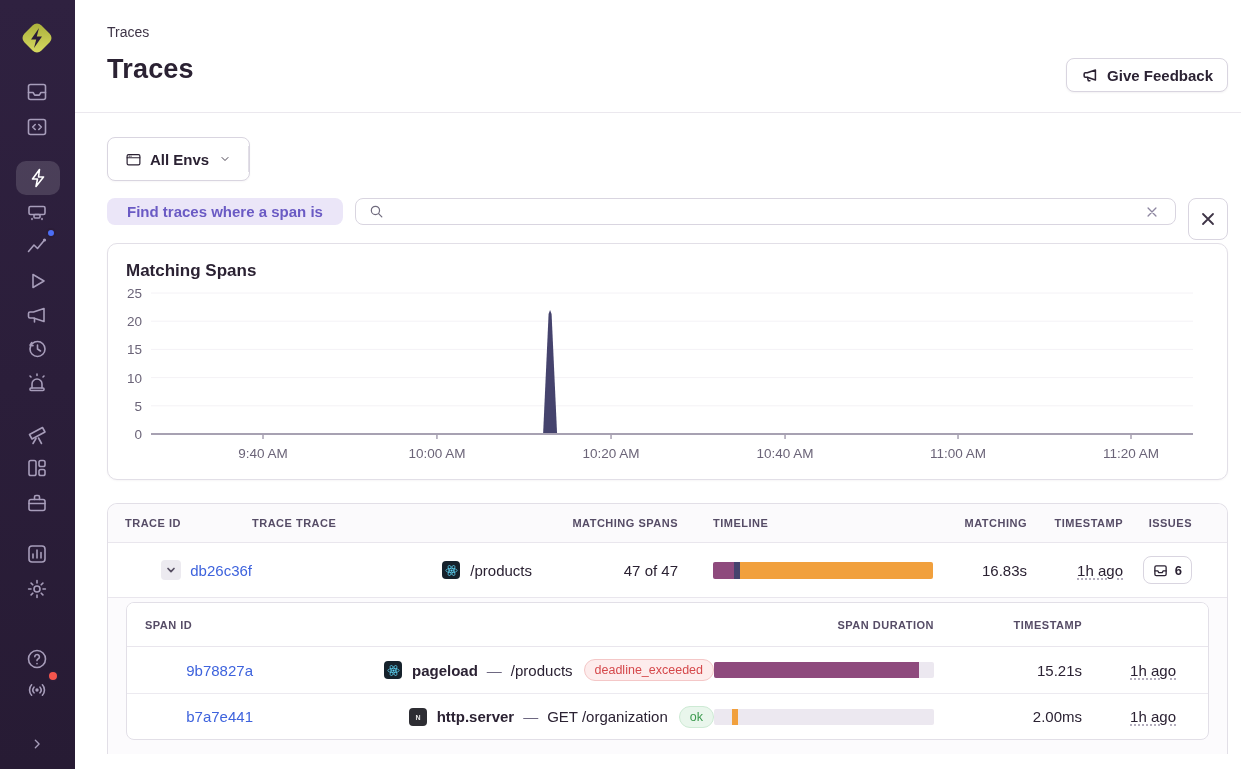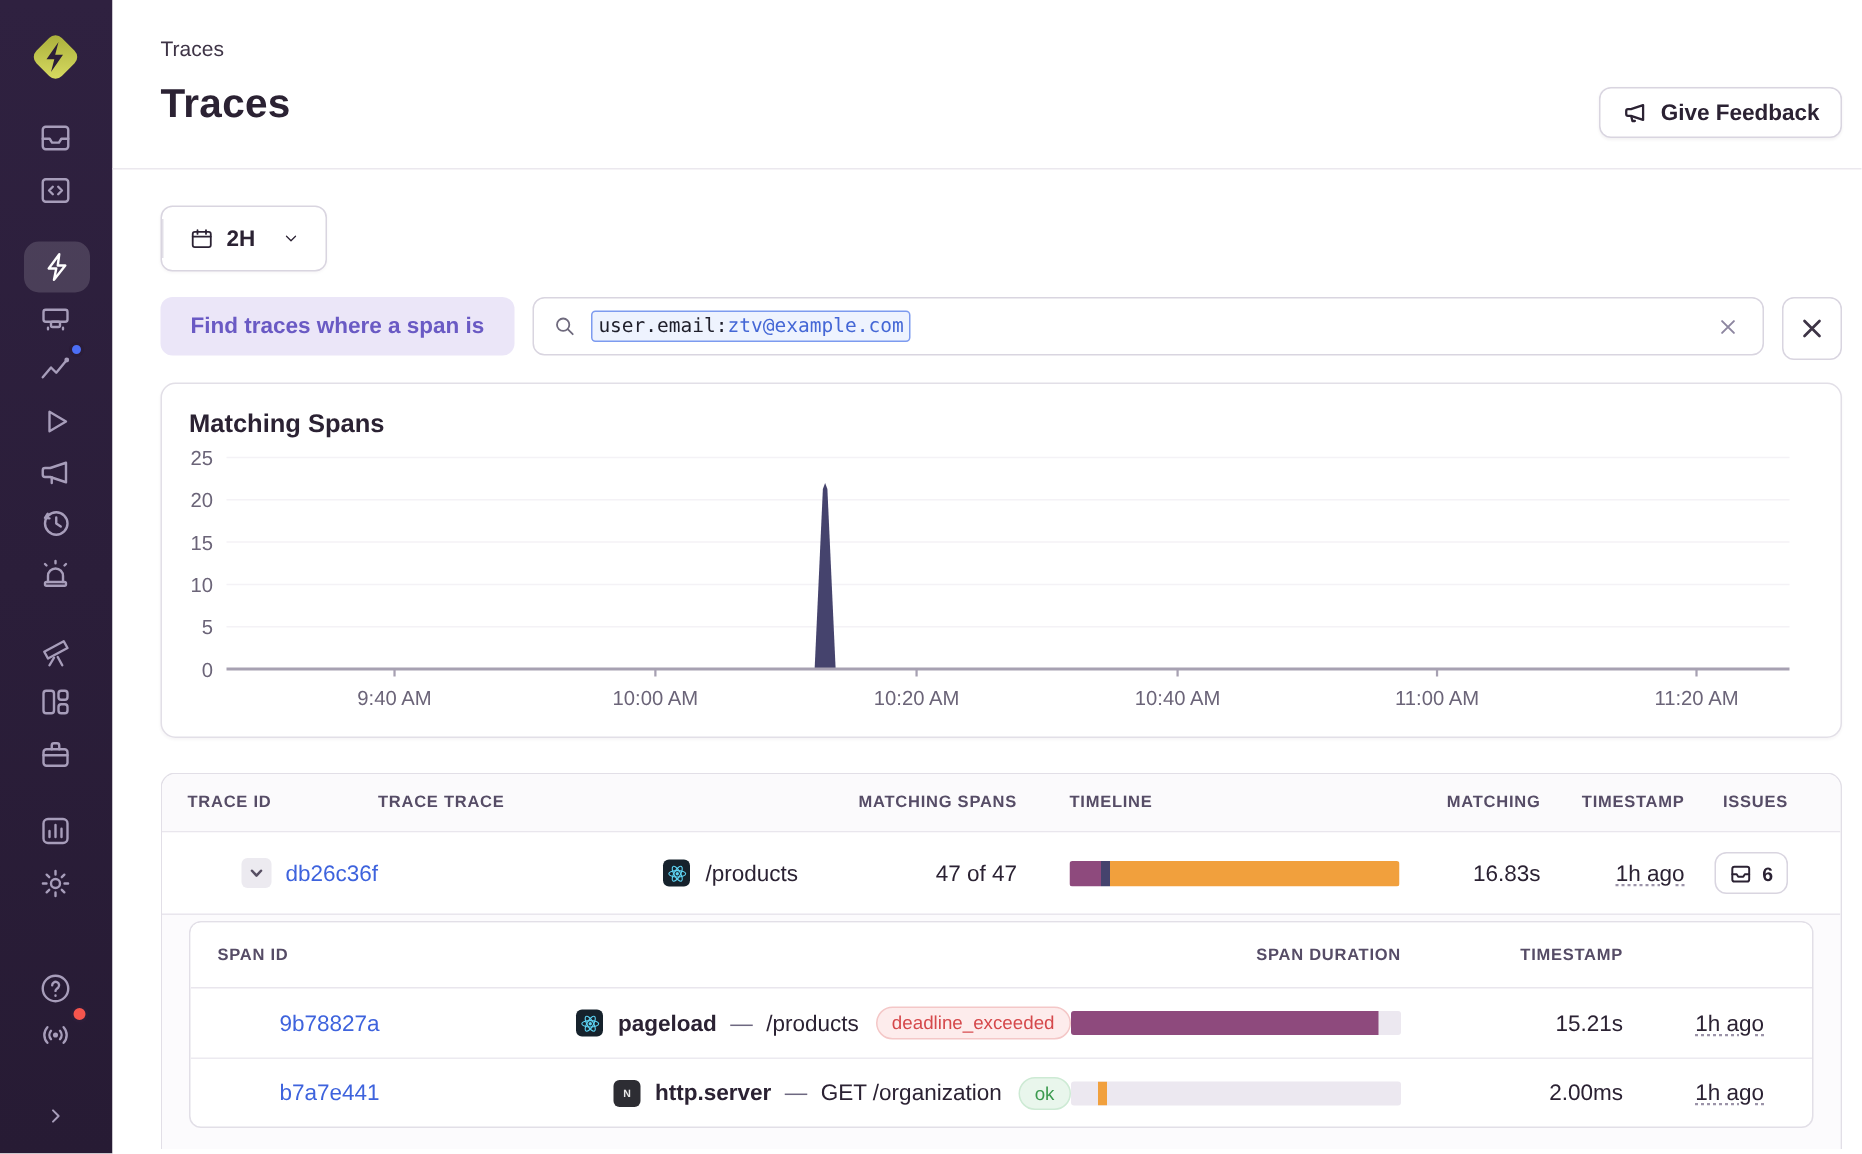--- a/index.html
+++ b/index.html
@@ -35,21 +35,21 @@
   .content { padding:24px 31px 0 32px; }
 
   .filter-bar { display:inline-flex; height:44px; border:1px solid #d9d5e0; border-radius:8px;
     background:#fff; box-shadow:0 1px 2px rgba(43,34,51,.04); align-items:stretch; }
   .filter-seg { display:flex; align-items:center; gap:8px; padding:0 17px; font-weight:700;
     font-size:15px; color:#2b2233; cursor:pointer; background:none; border:none; font-family:inherit; }
   .filter-seg svg { stroke:#2b2233; fill:none; stroke-width:1.7; stroke-linecap:round; stroke-linejoin:round; }
   .filter-div { width:1px; background:#e2dfe7; margin:8px 0; }
   .chev { margin-left:2px; }
 
-  .search-row { display:flex; margin-top:17px; height:39px; gap:12px; }
+  .search-row { display:flex; margin-top:17px; height:27px; gap:12px; }
   .condition-pill { display:flex; align-items:center; padding:0 20px; border-radius:8px;
     background:#ebe6f8; color:#6a5ac4; font-weight:700; font-size:15px; white-space:nowrap; }
   .search-box { flex:1; display:flex; align-items:center; gap:9px; padding:0 12px;
     border:1px solid #d9d5e0; border-radius:8px; background:#fff; cursor:text; }
   .search-box svg.mag { stroke:#6f6a7d; fill:none; stroke-width:1.7; stroke-linecap:round; flex:none; }
   .token { font-family:"DejaVu Sans Mono",monospace; font-size:13px; line-height:1;
     background:#eef3fe; border:1.5px solid #7d9bef; border-radius:3px; padding:3px 4px; cursor:text; }
   .token .tkey { color:#1f1f2b; }
   .token .tval { color:#4467d6; }
   .clear-btn { margin-left:auto; background:none; border:none; cursor:pointer; padding:4px; display:flex; }
@@ -247,42 +247,41 @@
           <path d="M7.2 12.7l.9 3.6h1.8"></path>
         </svg>
         <span>Give Feedback</span>
       </button>
     </header>
 
     <div class="content">
 
       
       <div class="filter-bar">
-        <div class="filter-div"></div>
         <button class="filter-seg">
           <svg width="17" height="17" viewBox="0 0 24 24">
-            <rect x="3.5" y="5" width="17" height="14.5" rx="2"></rect>
-              <path d="M3.5 9.5h17M8 3.5V7M16 3.5V7"></path>
+            <rect x="3" y="5" width="18" height="14.5" rx="2"></rect>
+              <path d="M3 9.5h18M6 7.3h.01M8.5 7.3h.01"></path>
           </svg>
-          <span>2H</span>
-          <svg class="chev" style="margin-left:10px" width="12" height="12" viewBox="0 0 24 24">
+          <span>All Envs</span>
+          <svg class="chev" width="12" height="12" viewBox="0 0 24 24">
             <path d="M6 9l6 6 6-6"></path>
           </svg>
         </button>
+        <div class="filter-div"></div>
       </div>
 
       
       <div class="search-row">
         <div class="condition-pill">Find traces where a span is</div>
         <div class="search-box">
           <svg class="mag" width="17" height="17" viewBox="0 0 24 24">
             <circle cx="10.5" cy="10.5" r="5.8"></circle>
               <path d="M15 15l4.5 4.5"></path>
           </svg>
-          <span class="token"><span class="tkey">user.email:</span><span class="tval">ztv@example.com</span></span>
           <button class="clear-btn">
             <svg width="14" height="14" viewBox="0 0 16 16">
               <path d="M3.5 3.5l9 9M12.5 3.5l-9 9"></path>
             </svg>
           </button>
         </div>
         <button class="close-box">
           <svg width="16" height="16" viewBox="0 0 16 16">
             <path d="M3 3l10 10M13 3L3 13"></path>
           </svg>

